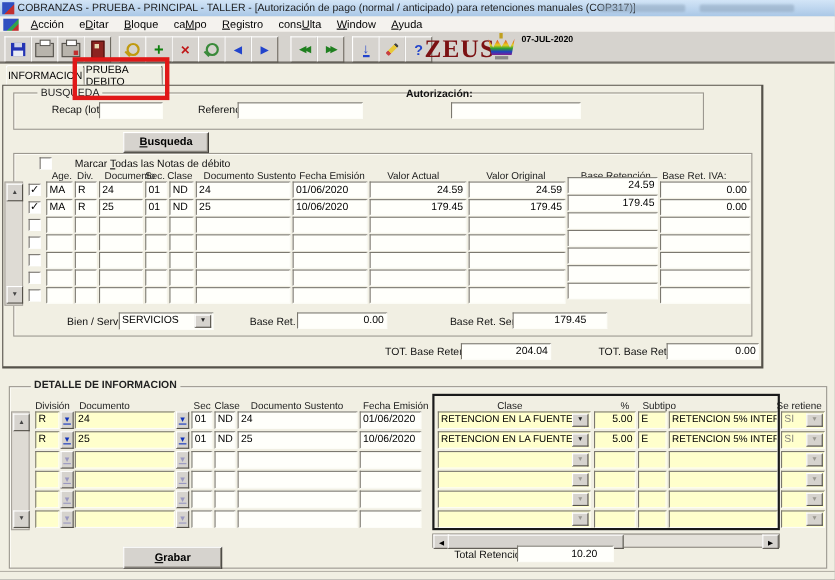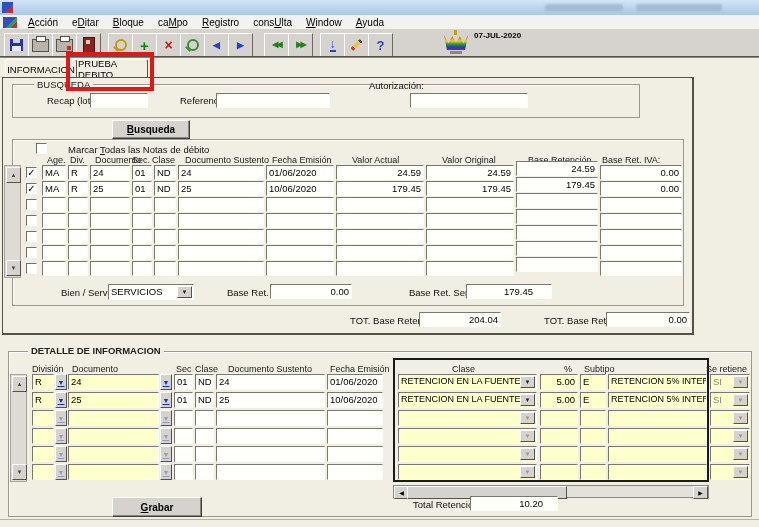--- a/index.html
+++ b/index.html
@@ -68,20 +68,21 @@
   #crown-top{position:absolute;width:3px;height:5px;background:#c0a020;}
   #crown-base{position:absolute;width:12px;height:3px;background:#888;}
 </style>
 </head>
 <body>
 
 <div id="screen">
 
   <div class="abs" id="titlebar">
     <span class="abs" style="left:2px;top:2px;width:11px;height:11px;background:linear-gradient(135deg,#3050c0 60%,#c03030 60%);"></span>
+    <span style="margin-left:16px;">COBRANZAS - PRUEBA - PRINCIPAL - TALLER - [Autorización de pago (normal / anticipado) para retenciones manuales (COP317)]</span>
     <span class="redact" style="left:545px;top:4px;width:78px;"></span>
     <span class="redact" style="left:636px;top:4px;width:86px;"></span>
   </div>
 
   <div class="abs" id="menubar">
     <span style="width:14px;height:11px;margin:0 4px 0 3px;background:linear-gradient(135deg,#3050c0 55%,#30a050 55% 75%,#c03030 75%);"></span>
   <span class="menu-item"><u>A</u>cción</span>
       <span class="menu-item">e<u>D</u>itar</span>
       <span class="menu-item"><u>B</u>loque</span>
       <span class="menu-item">ca<u>M</u>po</span>
@@ -130,20 +131,21 @@
       </div>
     <div class="tbtn" style="left:320px">
         <span class="tglyph" style="font-size:12px;color:#2244cc;border-bottom:2px solid #2244cc;line-height:11px;">↓</span>
       </div>
     <div class="tbtn" style="left:344px">
         <span class="ic-pencil"></span>
       </div>
     <div class="tbtn" style="left:368px">
         <span class="tglyph" style="font-size:13px;color:#2244cc;">?</span>
       </div>
+    <span id="zeus" style="left:386px;top:3px;">ZEUS</span>
     <span id="crown" style="left:444px;top:6px;"></span>
     <span id="crown-top" style="left:454px;top:1px;"></span>
     <span id="crown-base" style="left:450px;top:22px;"></span>
     <span class="abs" style="left:474px;top:2px;font-size:8px;font-weight:bold;">07-JUL-2020</span>
   </div>
 
   <div class="abs" style="left:0;top:56px;width:759px;height:1px;background:#55524a;"></div>
 
   <div class="tab" style="left:5px;width:70px;">
       <span>INFORMACION</span>
@@ -155,21 +157,21 @@
   <div class="redbox" style="left:66px;top:52px;width:80px;height:31px;"></div>
 
   <div class="abs" style="left:2px;top:77px;width:692px;height:258px;border:1px solid #55524a;border-right-width:2px;border-bottom-width:2px;box-sizing:border-box;background:#f1efe3;"></div>
 
   <div class="gbx" style="left:12px;top:84px;width:628px;height:34px;"></div>
   <span class="gbx-label" style="left:34px;top:79px;">BUSQUEDA</span>
   <span class="lbl" style="left:30px;top:95px;">Recap (lote):</span>
   <div class="fld" style="left:90px;top:93px;width:58px;height:15px;"></div>
   <span class="lbl" style="left:163px;top:95px;">Referencia:</span>
   <div class="fld" style="left:216px;top:93px;width:114px;height:15px;"></div>
-  <span class="lbl" style="left:352px;top:80px;">Autorización:</span>
+  <span class="lbl" style="left:352px;top:80px;font-weight:bold;">Autorización:</span>
   <div class="fld" style="left:410px;top:93px;width:118px;height:15px;"></div>
   <div class="btn" style="left:112px;top:120px;width:76px;height:17px;"><u>B</u>usqueda</div>
 
   <div class="gbx" style="left:12px;top:139px;width:672px;height:167px;"></div>
   <div class="chk" style="left:36px;top:143px;" id="chk-marcar"></div>
   <span class="lbl" style="left:51px;top:144px;">Marcar <u>T</u>odas las Notas de débito</span>
   <div id="notas-headers">
       <span class="hdr" style="left: 47px; top: 155px;">Age.</span>
       <span class="hdr" style="left: 70px; top: 155px;">Div.</span>
       <span class="hdr" style="left: 95px; top: 155px;">Documento</span>

